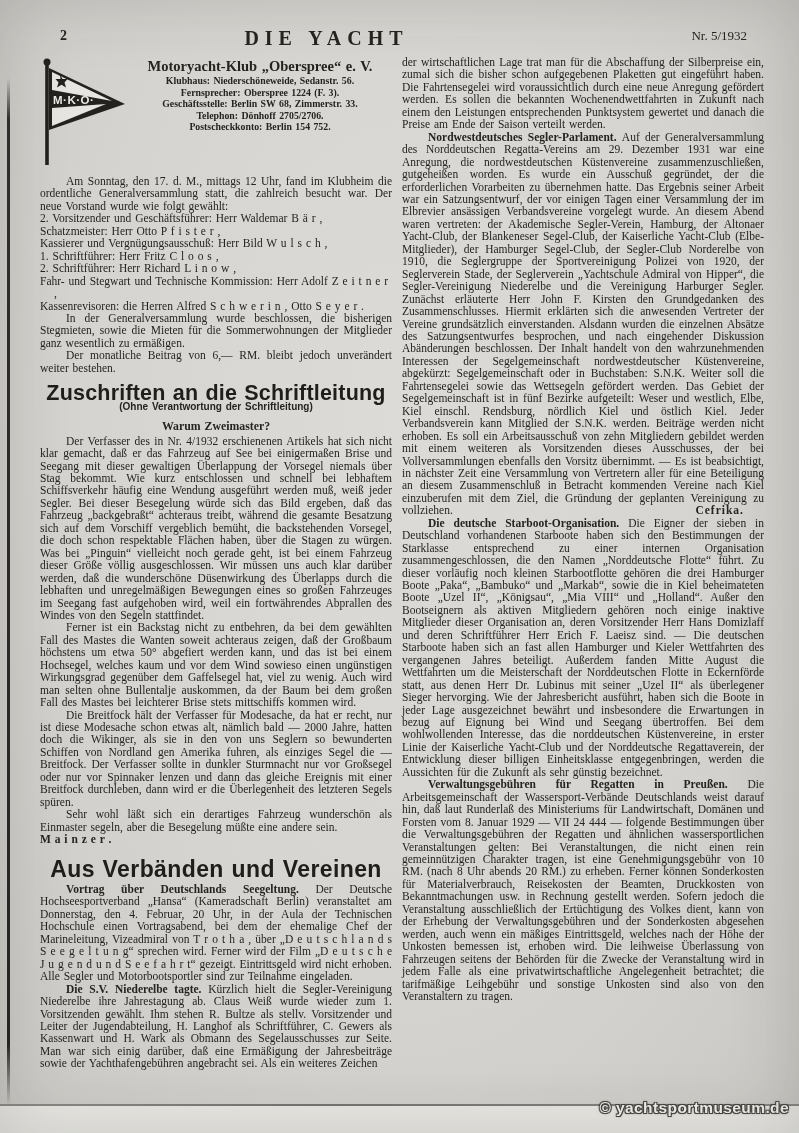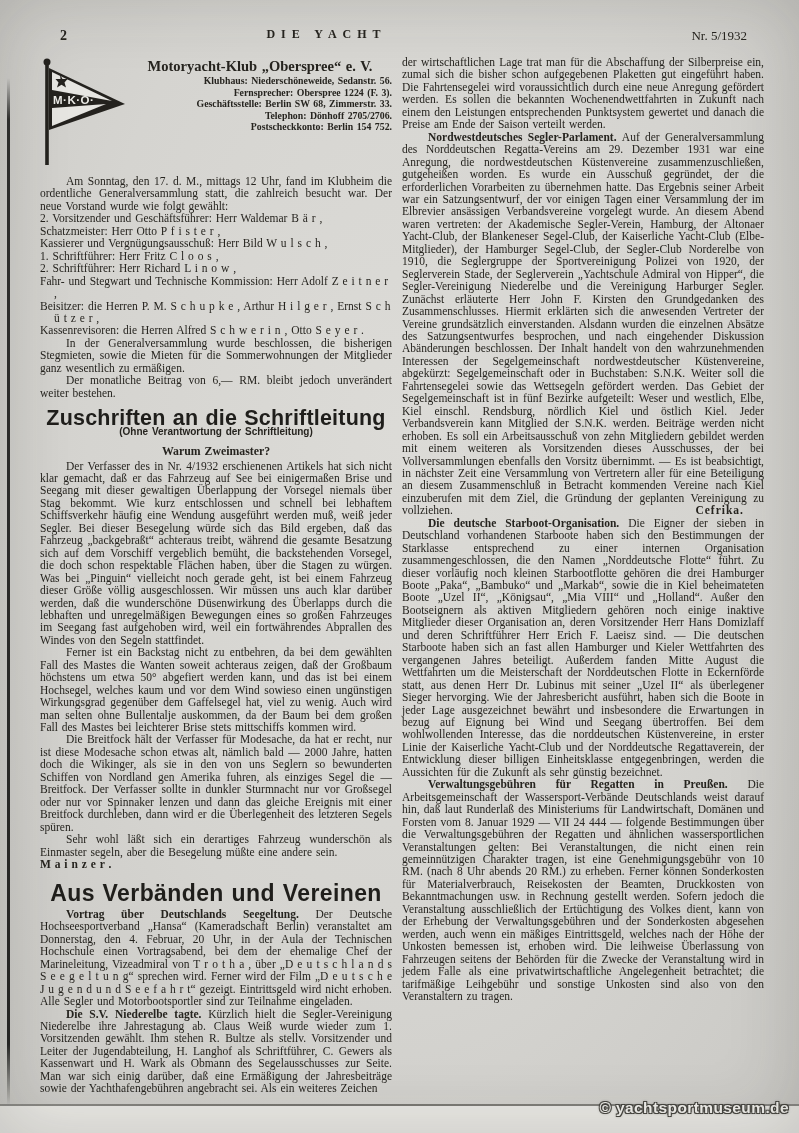--- a/index.html
+++ b/index.html
@@ -22,39 +22,39 @@
   }
   .bottom-strip{
     position:absolute;left:0;top:1106px;width:799px;height:27px;
     background:#e9e8e4;
   }
   .vignette{position:absolute;inset:0;box-shadow:inset 0 0 70px rgba(40,38,34,.18);pointer-events:none;}
 
   
   .page-num{position:absolute;left:60px;top:28px;font-size:14px;font-weight:bold;}
   .journal-title{position:absolute;left:0;top:27px;width:653px;text-align:center;
-    font-size:12px;letter-spacing:6px;font-weight:bold;}
+    font-size:20px;letter-spacing:6px;font-weight:bold;}
   .issue-num{position:absolute;right:52px;top:28px;font-size:13px;}
 
   
   .col{position:absolute;top:56px;font-size:11.5px;line-height:12.45px;text-align:justify;word-spacing:1px;}
   .col-left{left:40px;width:352px;}
   .col-right{left:402px;width:362px;}
 
   p.para{margin:0;text-indent:26px;}
   p.para.no-indent{text-indent:0;}
   b.lead{font-weight:bold;}
   .inline-sig{float:right;margin-right:20px;font-weight:bold;letter-spacing:1px;}
 
   
   .club-head{display:flex;align-items:flex-start;margin-bottom:7px;}
   .pennant{width:96px;height:112px;flex-shrink:0;margin-left:-8px;}
   .club-info{flex:1;text-align:center;}
   .club-title{font-size:14.5px;font-weight:bold;margin:4px 0 3px 0;}
-  .club-contact{font-size:9.8px;font-weight:bold;line-height:11.4px;text-align:right;}
+  .club-contact{font-size:9.8px;font-weight:bold;line-height:11.4px;}
 
   .officers{margin:0;}
   .officer-line{padding-left:14px;text-indent:-14px;text-align:left;}
 
   .big-heading{font-family:"Liberation Sans","DejaVu Sans",sans-serif;
     font-weight:bold;text-align:center;margin:0;color:#1f1e1b;}
   .heading-letters{font-size:21.5px;margin-top:13px;letter-spacing:.2px;}
   .heading-clubs{font-size:23px;margin-top:17px;margin-bottom:8px;letter-spacing:.4px;}
   .sub-note{font-family:"Liberation Sans","DejaVu Sans",sans-serif;font-size:10px;
     font-weight:bold;text-align:center;margin:1px 0 7px 0;}
@@ -103,21 +103,20 @@
     </div>
 
     <p class="para">Am Sonntag, den 17. d. M., mittags 12 Uhr, fand im Klubheim die ordentliche Generalversammlung statt, die zahlreich besucht war. Der neue Vorstand wurde wie folgt gewählt:</p>
     <div class="officers" id="officers">
         <div class="officer-line">2. Vorsitzender und Geschäftsführer: Herr Waldemar B ä r ,</div>
         <div class="officer-line">Schatzmeister: Herr Otto P f i s t e r ,</div>
         <div class="officer-line">Kassierer und Vergnügungsausschuß: Herr Bild W u l s c h ,</div>
         <div class="officer-line">1. Schriftführer: Herr Fritz C l o o s ,</div>
         <div class="officer-line">2. Schriftführer: Herr Richard L i n o w ,</div>
         <div class="officer-line">Fahr- und Stegwart und Technische Kommission: Herr Adolf Z e i t n e r ,</div>
-        <div class="officer-line">Beisitzer: die Herren P. M. S c h u p k e , Arthur H i l g e r , Ernst S c h ü t z e r ,</div>
         <div class="officer-line">Kassenrevisoren: die Herren Alfred S c h w e r i n , Otto S e y e r .</div>
       </div>
     <div id="club-closing">
         <p class="para">In der Generalversammlung wurde beschlossen, die bisherigen Stegmieten, sowie die Mieten für die Sommerwohnungen der Mitglieder ganz wesentlich zu ermäßigen.</p>
         <p class="para">Der monatliche Beitrag von 6,— RM. bleibt jedoch unverändert weiter bestehen.</p>
       </div>
 
     <h2 class="big-heading heading-letters">Zuschriften an die Schriftleitung</h2>
     <div class="sub-note">(Ohne Verantwortung der Schriftleitung)</div>
     <div class="article-title">Warum Zweimaster?</div>

